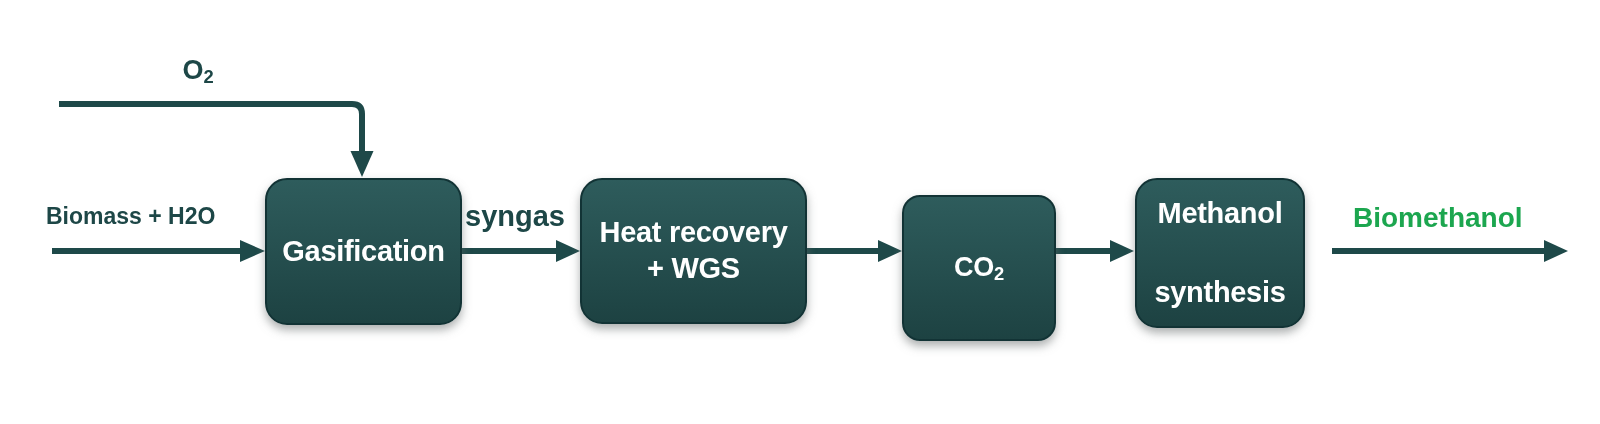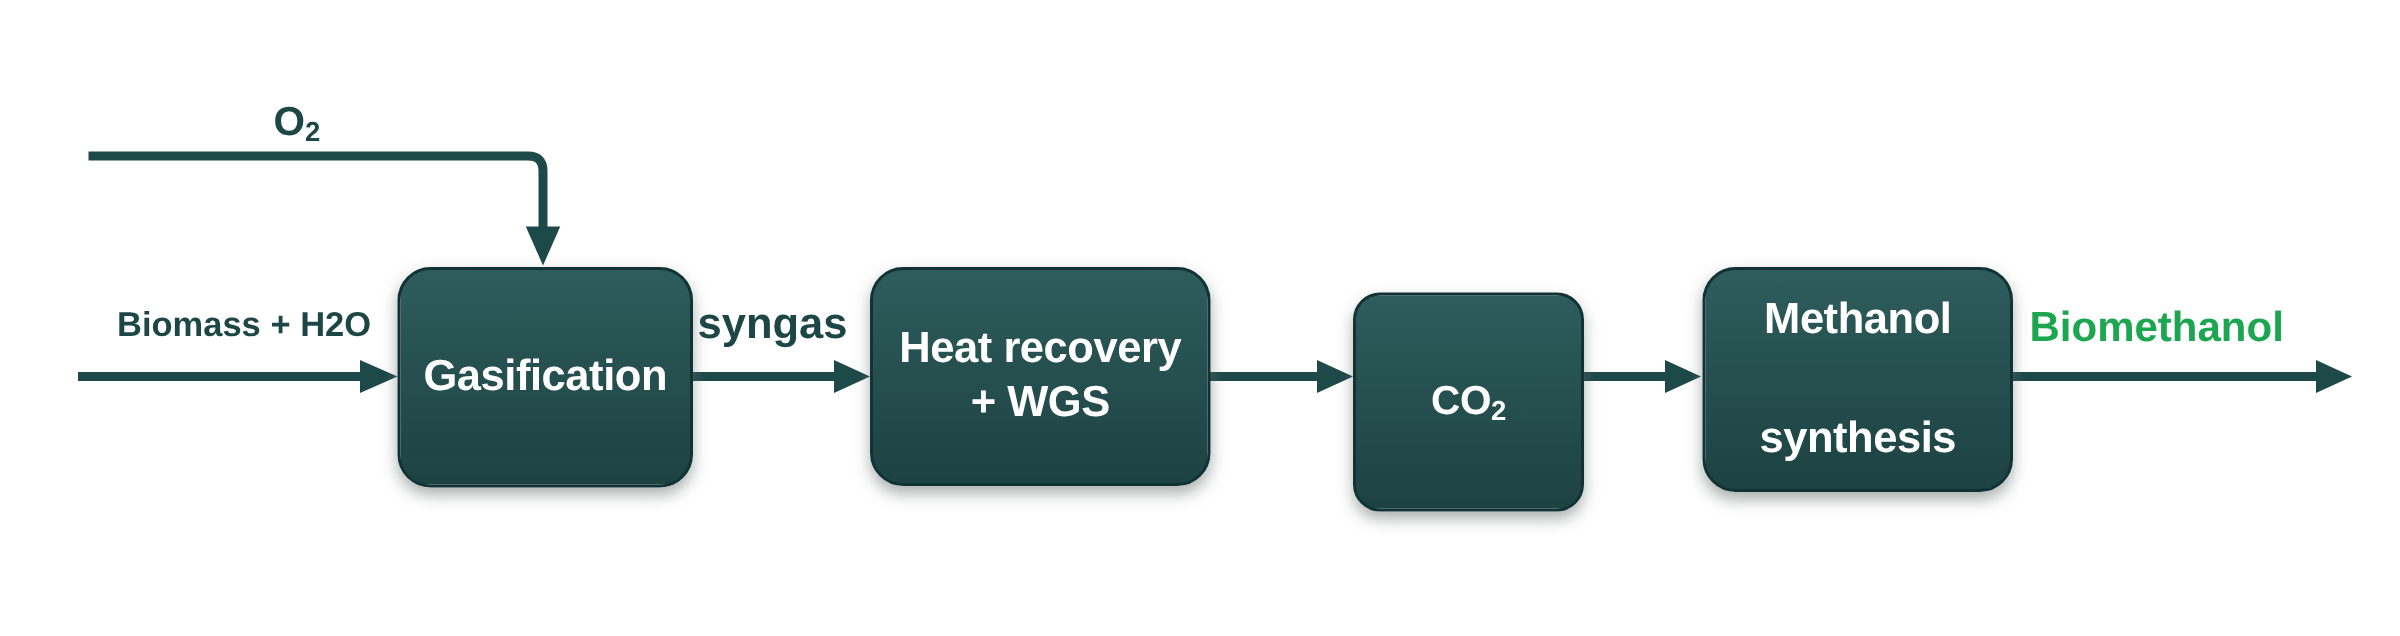--- a/index.html
+++ b/index.html
@@ -35,30 +35,30 @@
     color: #ffffff;
     font-weight: bold;
     font-size: 29px;
     letter-spacing: -0.3px;
     line-height: 1.24;
   }
   .node .bl { display: block; }
   #node-gasification { left: 265px; top: 178px; width: 197px; height: 147px; }
   #node-heat         { left: 580px; top: 178px; width: 227px; height: 146px; }
   #node-co2          { left: 902px; top: 195px; width: 154px; height: 146px; border-radius: 18px; font-size: 27px; }
-  #node-methanol     { left: 1135px; top: 178px; width: 207px; height: 150px; gap: 43px; }
+  #node-methanol     { left: 1135px; top: 178px; width: 170px; height: 150px; gap: 43px; }
 
   .stream-label {
     position: absolute;
     font-weight: bold;
     color: #1d4747;
     white-space: nowrap;
   }
-  #label-o2          { left: 146px;  top: 66px;  width: 104px; text-align: center; font-size: 27px; }
-  #label-biomass     { left: 46px;   top: 203px; font-size: 23px; margin-left: 32px; }
+  #label-o2          { left: 146px;  top: 55px;  width: 104px; text-align: center; font-size: 27px; }
+  #label-biomass     { left: 46px;   top: 203px; font-size: 23px; }
   #label-syngas      { left: 465px;  top: 200px; width: 120px; text-align: left; font-size: 29px; }
   #label-biomethanol { left: 1353px; top: 202px; width: 172px; text-align: left; font-size: 28px; color: #1ca64f; }
 
   sub {
     font-size: 0.68em;
     vertical-align: -0.22em;
     line-height: 0;
   }
 </style>
 </head>

